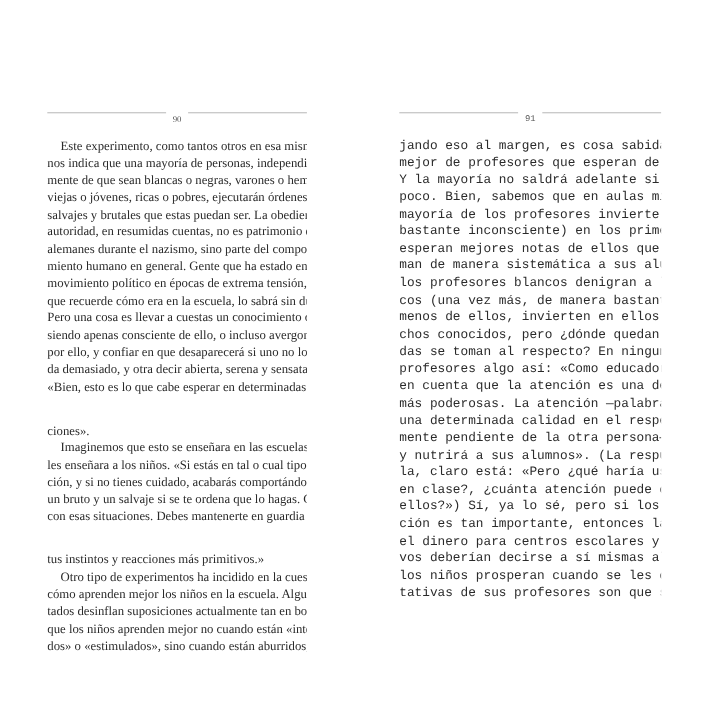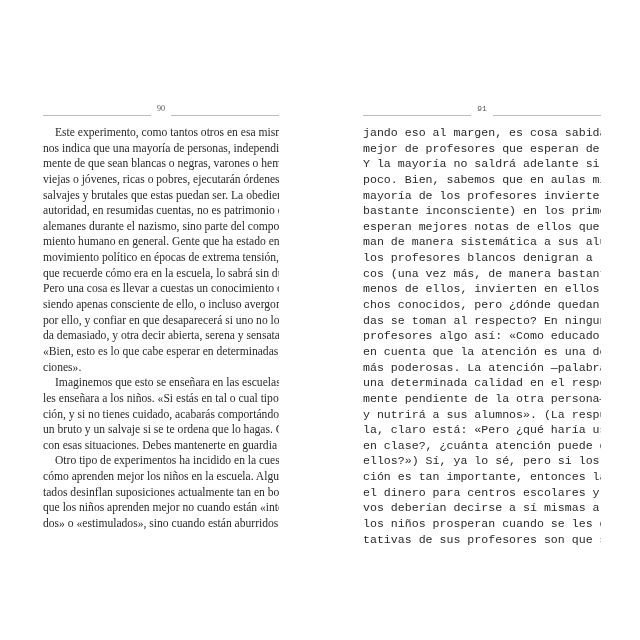--- a/index.html
+++ b/index.html
@@ -3,29 +3,29 @@
 <meta charset="utf-8">
 <style>
   html, body { margin: 0; padding: 0; }
   body {
     width: 640px; height: 640px; background: #ffffff; position: relative; overflow: hidden;
     font-family: "Liberation Serif", "DejaVu Serif", serif; color: #2a2a2a;
   }
   .page { position: absolute; top: 0; height: 640px; }
   .page.left { left: 43px; width: 236px; }
   .page.right { left: 363px; width: 238px; font-family: Liberation Mono, monospace; }
-  .header { position: absolute; top: 102px; left: 0; right: 0; height: 14px; display: flex; align-items: flex-end; }
+  .header { position: absolute; top: 102px; left: 0; right: 0; height: 14px; display: flex; align-items: flex-start; }
   .rule { flex: 1; height: 1px; background: #bdbdbd; }
   .folio { font-size: 8px; color: #555; padding: 0 6px; line-height: 14px; }
   .body { position: absolute; top: 125px; left: 0; right: 0; }
   .line {
     font-size: 11.6px; line-height: 15.65px; height: 15.65px; white-space: nowrap;
     text-align: justify; text-align-last: justify; overflow: hidden;
   }
-  .line.last { text-align-last: left; }
+  .line.last { text-align-last: left; margin-top: 24px; }
   .line.indent { padding-left: 12px; }
 </style>
 </head>
 <body>
 
 <div class="page left">
   <div class="header">
     <div class="rule"></div>
     <span class="folio">90</span>
     <div class="rule"></div>
@@ -45,20 +45,21 @@
       <div class="line">siendo apenas consciente de ello, o incluso avergonzándose</div>
       <div class="line">por ello, y confiar en que desaparecerá si uno no lo recuer-</div>
       <div class="line">da demasiado, y otra decir abierta, serena y sensatamente:</div>
       <div class="line">«Bien, esto es lo que cabe esperar en determinadas condi-</div>
       <div class="line last">ciones».</div>
       <div class="line indent">Imaginemos que esto se enseñara en las escuelas, que se</div>
       <div class="line">les enseñara a los niños. «Si estás en tal o cual tipo de situa-</div>
       <div class="line">ción, y si no tienes cuidado, acabarás comportándote como</div>
       <div class="line">un bruto y un salvaje si se te ordena que lo hagas. Cuidado</div>
       <div class="line">con esas situaciones. Debes mantenerte en guardia contra</div>
+      <div class="line last">tus instintos y reacciones más primitivos.»</div>
       <div class="line indent">Otro tipo de experimentos ha incidido en la cuestión de</div>
       <div class="line">cómo aprenden mejor los niños en la escuela. Algunos resul-</div>
       <div class="line">tados desinflan suposiciones actualmente tan en boga como</div>
       <div class="line">que los niños aprenden mejor no cuando están «interesa-</div>
       <div class="line">dos» o «estimulados», sino cuando están aburridos, pero de-</div>
     </div>
 </div>
 
 <div class="page right">
   <div class="header">

